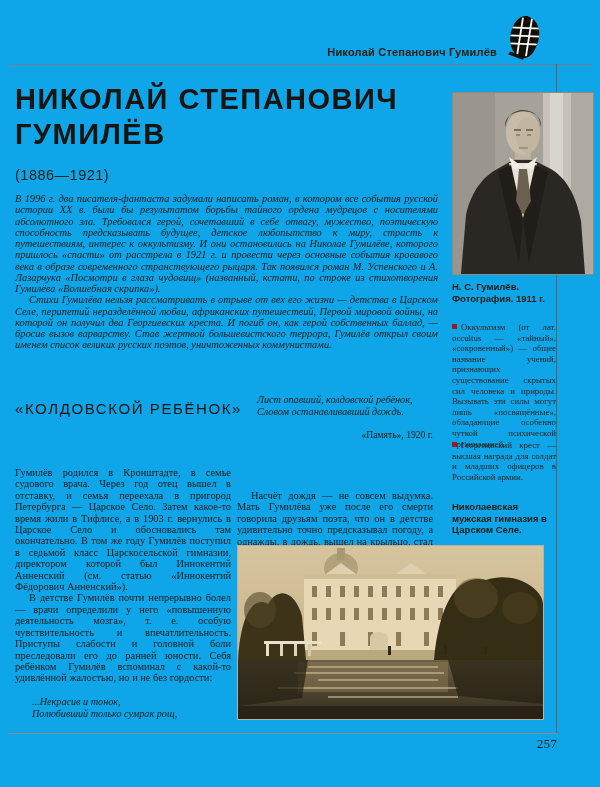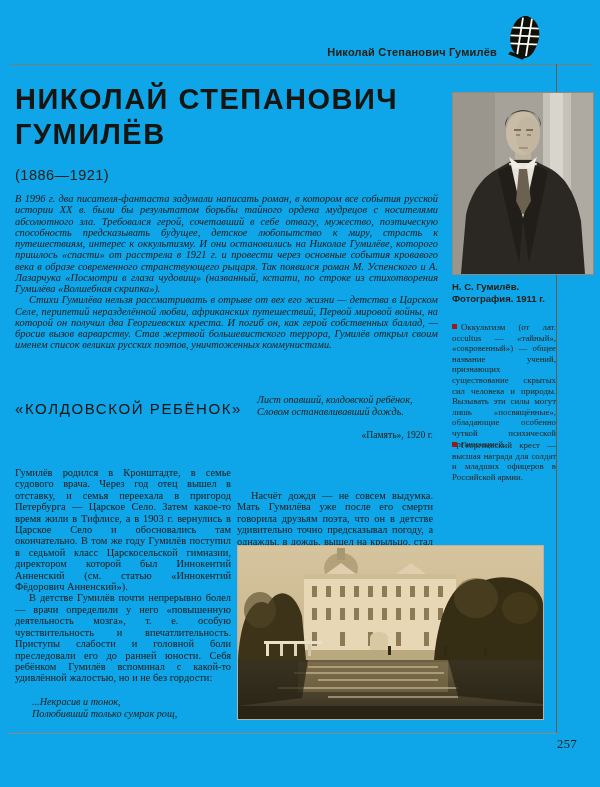--- a/index.html
+++ b/index.html
@@ -70,21 +70,21 @@
     display:inline-block;width:5px;height:5px;background:#9b1b1b;
     margin-right:4px;vertical-align:1px;
   }
   .gym-caption{
     top:501px;left:452px;width:104px;
     font-family:"Liberation Sans",sans-serif;font-weight:bold;
     font-size:9.5px;line-height:11.5px;color:#242018;
   }
   .gym-photo{top:545px;left:237px;width:305px;height:173px;border:1px solid #b9b2a2;}
   .page-number{
-    top:737px;left:543px;width:48px;text-align:center;
+    top:737px;left:523px;width:48px;text-align:center;
     font-size:12.5px;color:#1f1b17;letter-spacing:.5px;
   }
 </style>
 </head>
 <body>
 
 <div class="page">
 
   <div class="abs running-head">Николай Степанович Гумилёв</div>
 
@@ -178,20 +178,21 @@
   </div>
 
   <div class="abs note note-1">
     <span class="bullet"></span><span>Оккультизм (от лат. occultus — «тайный», «сокровенный») — общее название учений, признающих существование скрытых сил человека и природы. Вызывать эти силы могут лишь «посвящённые», обладающие особенно чуткой психической организацией.</span>
   </div>
 
   <div class="abs note note-2">
     <span class="bullet"></span><span>Георгиевский крест — высшая награда для солдат и младших офицеров в Российской армии.</span>
   </div>
 
+  <div class="abs gym-caption">Николаевская мужская гимназия в Царском Селе.</div>
 
   <div class="abs gym-photo photo-frame">
     <svg viewBox="0 0 305 173" preserveAspectRatio="none">
       <defs>
         <linearGradient id="sky" x1="0" y1="0" x2="0" y2="1">
           <stop offset="0" stop-color="#d6c49e"></stop>
           <stop offset="1" stop-color="#c2af86"></stop>
         </linearGradient>
         <linearGradient id="water" x1="0" y1="0" x2="0" y2="1">
           <stop offset="0" stop-color="#6b5f44"></stop>

